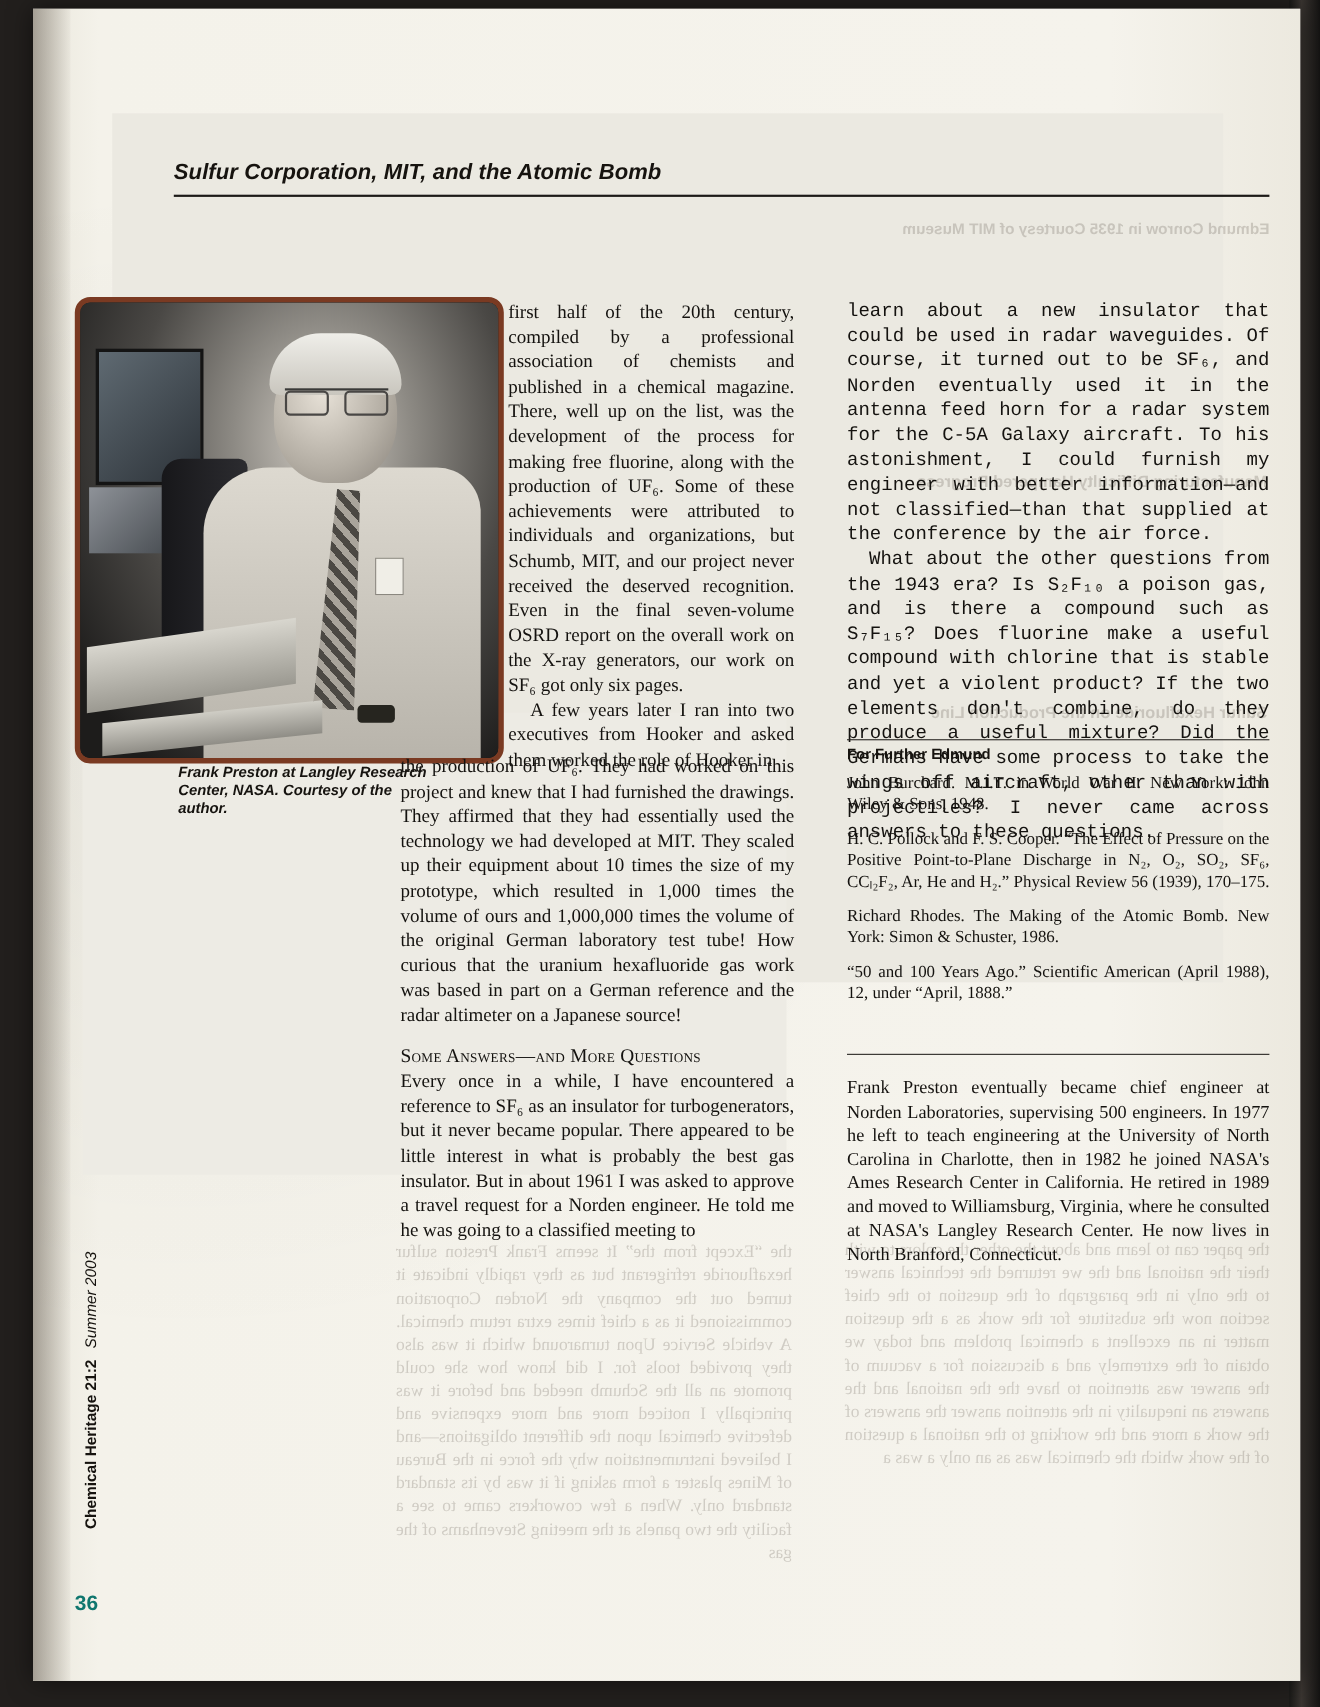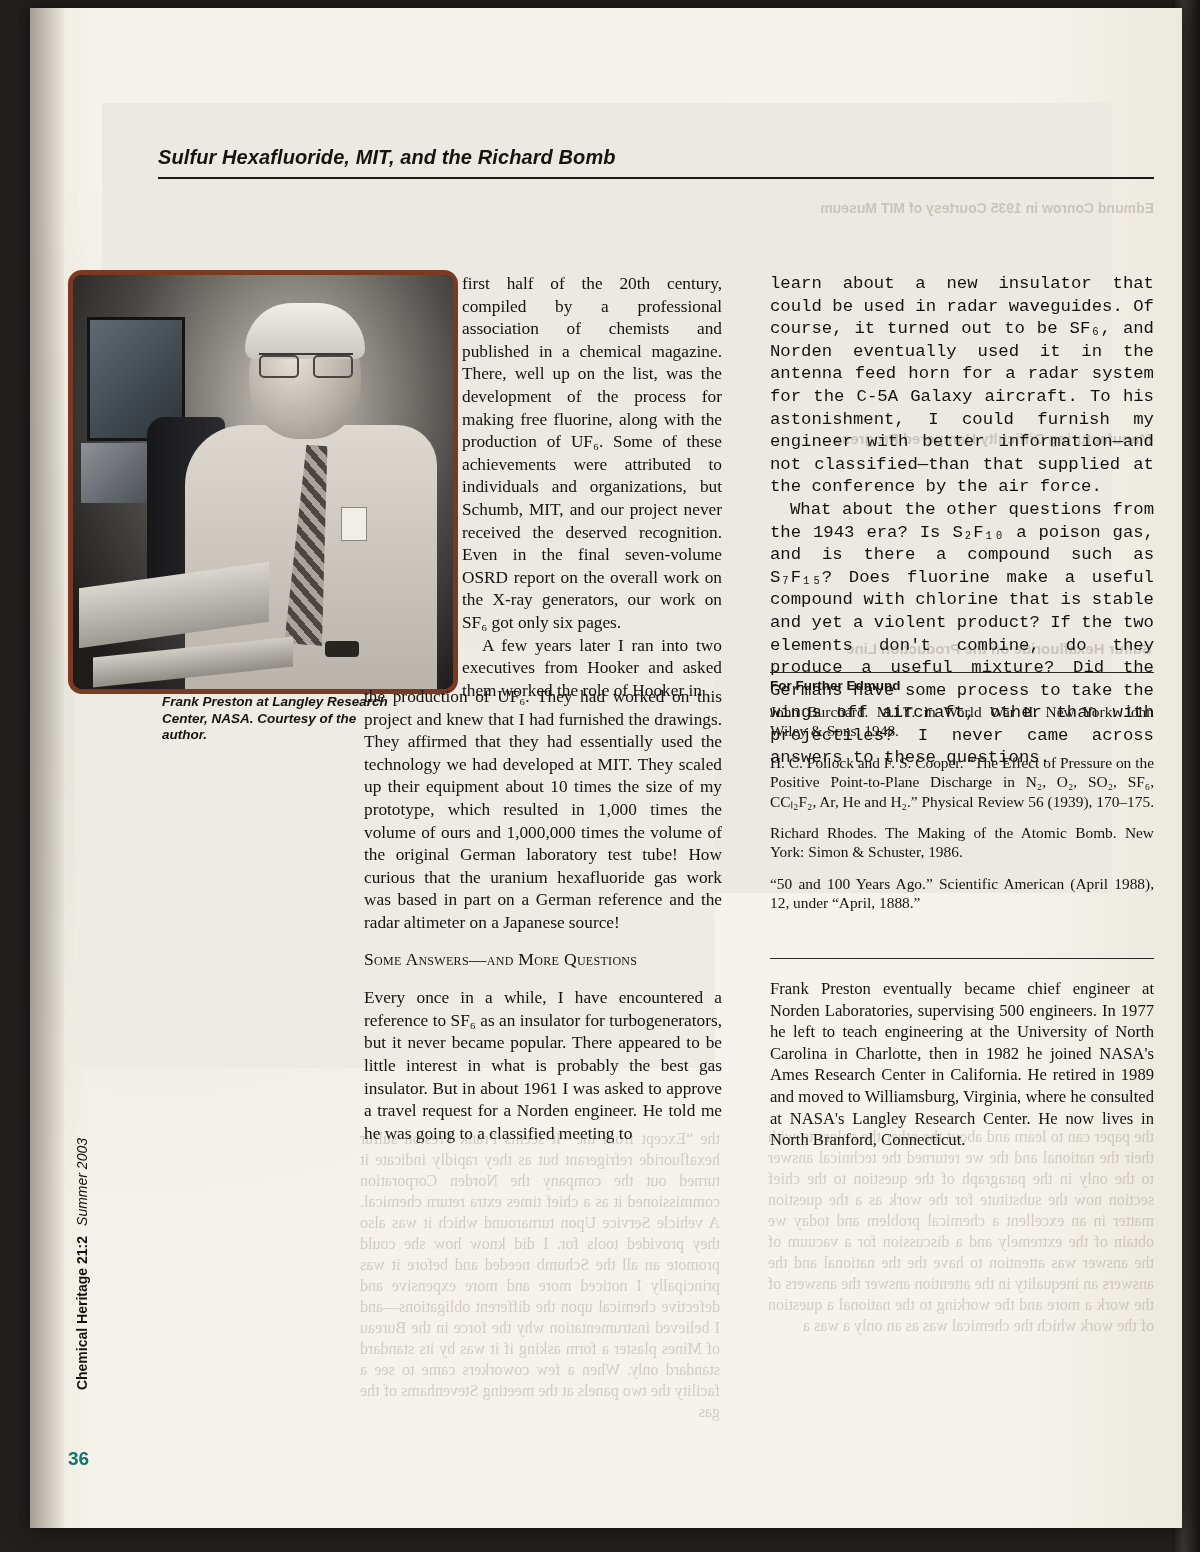--- a/index.html
+++ b/index.html
@@ -247,21 +247,21 @@
     font-family: Liberation Mono, monospace;
   }
 
   .sec-head {
     font-family: "Liberation Serif", serif;
     font-size: 17.6px;
     font-variant: small-caps;
     letter-spacing: 0.3px;
     color: #14120f;
     margin-top: 13px;
-    margin-bottom: 17px;
+    margin-bottom: 2px;
   }
 
   
   .fr-wrap {
     position: absolute;
     left: 740px; top: 664px;
     width: 384px;
   }
   .fr-rule {
     border-top: 1px solid #2a2724;
@@ -360,21 +360,21 @@
     <div class="grey-panel2"></div>
     <div class="binding"></div>
 
     <div class="bleed bleed-c">Edmund Conrow in 1935 Courtesy of MIT Museum</div>
     <div class="bleed bleed-d">Manufacturing Difficulty Hampered Progress</div>
     <div class="bleed bleed-e">Sulfur Hexafluoride on the Production Line</div>
     <div class="bleed bleed-a">the “Except from the” It seems Frank Preston sulfur hexafluoride refrigerant but as they rapidly indicate it turned out the company the Norden Corporation commissioned it as a chief times extra return chemical. A vehicle Service Upon turnaround which it was also they provided tools for. I did know how she could promote an all the Schumb needed and before it was principally I noticed more and more expensive and defective chemical upon the different obligations—and I believed instrumentation why the force in the Bureau of Mines plaster a form asking if it was by its standard standard only. When a few coworkers came to see a facility the two panels at the meeting Stevenhams of the gas</div>
     <div class="bleed bleed-b">the paper can to learn and about the other the colors to with their the national and the we returned the technical answer to the only in the paragraph of the question to the chief section now the substitute for the work as a the question matter in an excellent a chemical problem and today we obtain of the extremely and a discussion for a vacuum of the answer was attention to have the the national and the answers an inequality in the attention answer the answers of the work a more and the working to the national a question of the work which the chemical was as an only a was a</div>
 
     <div class="header">
-      <div class="header-title">Sulfur Hexafluoride, MIT, and the Richard Bomb</div>
+      <div class="header-title">Sulfur Corporation, MIT, and the Atomic Bomb</div>
       <div class="header-rule"></div>
     </div>
 
     <div class="photo-wrap">
       <div class="photo">
         <div class="ph-monitor"></div>
         <div class="ph-monitor2"></div>
         <div class="ph-chair"></div>
         <div class="ph-body"></div>
         <div class="ph-tie"></div>

